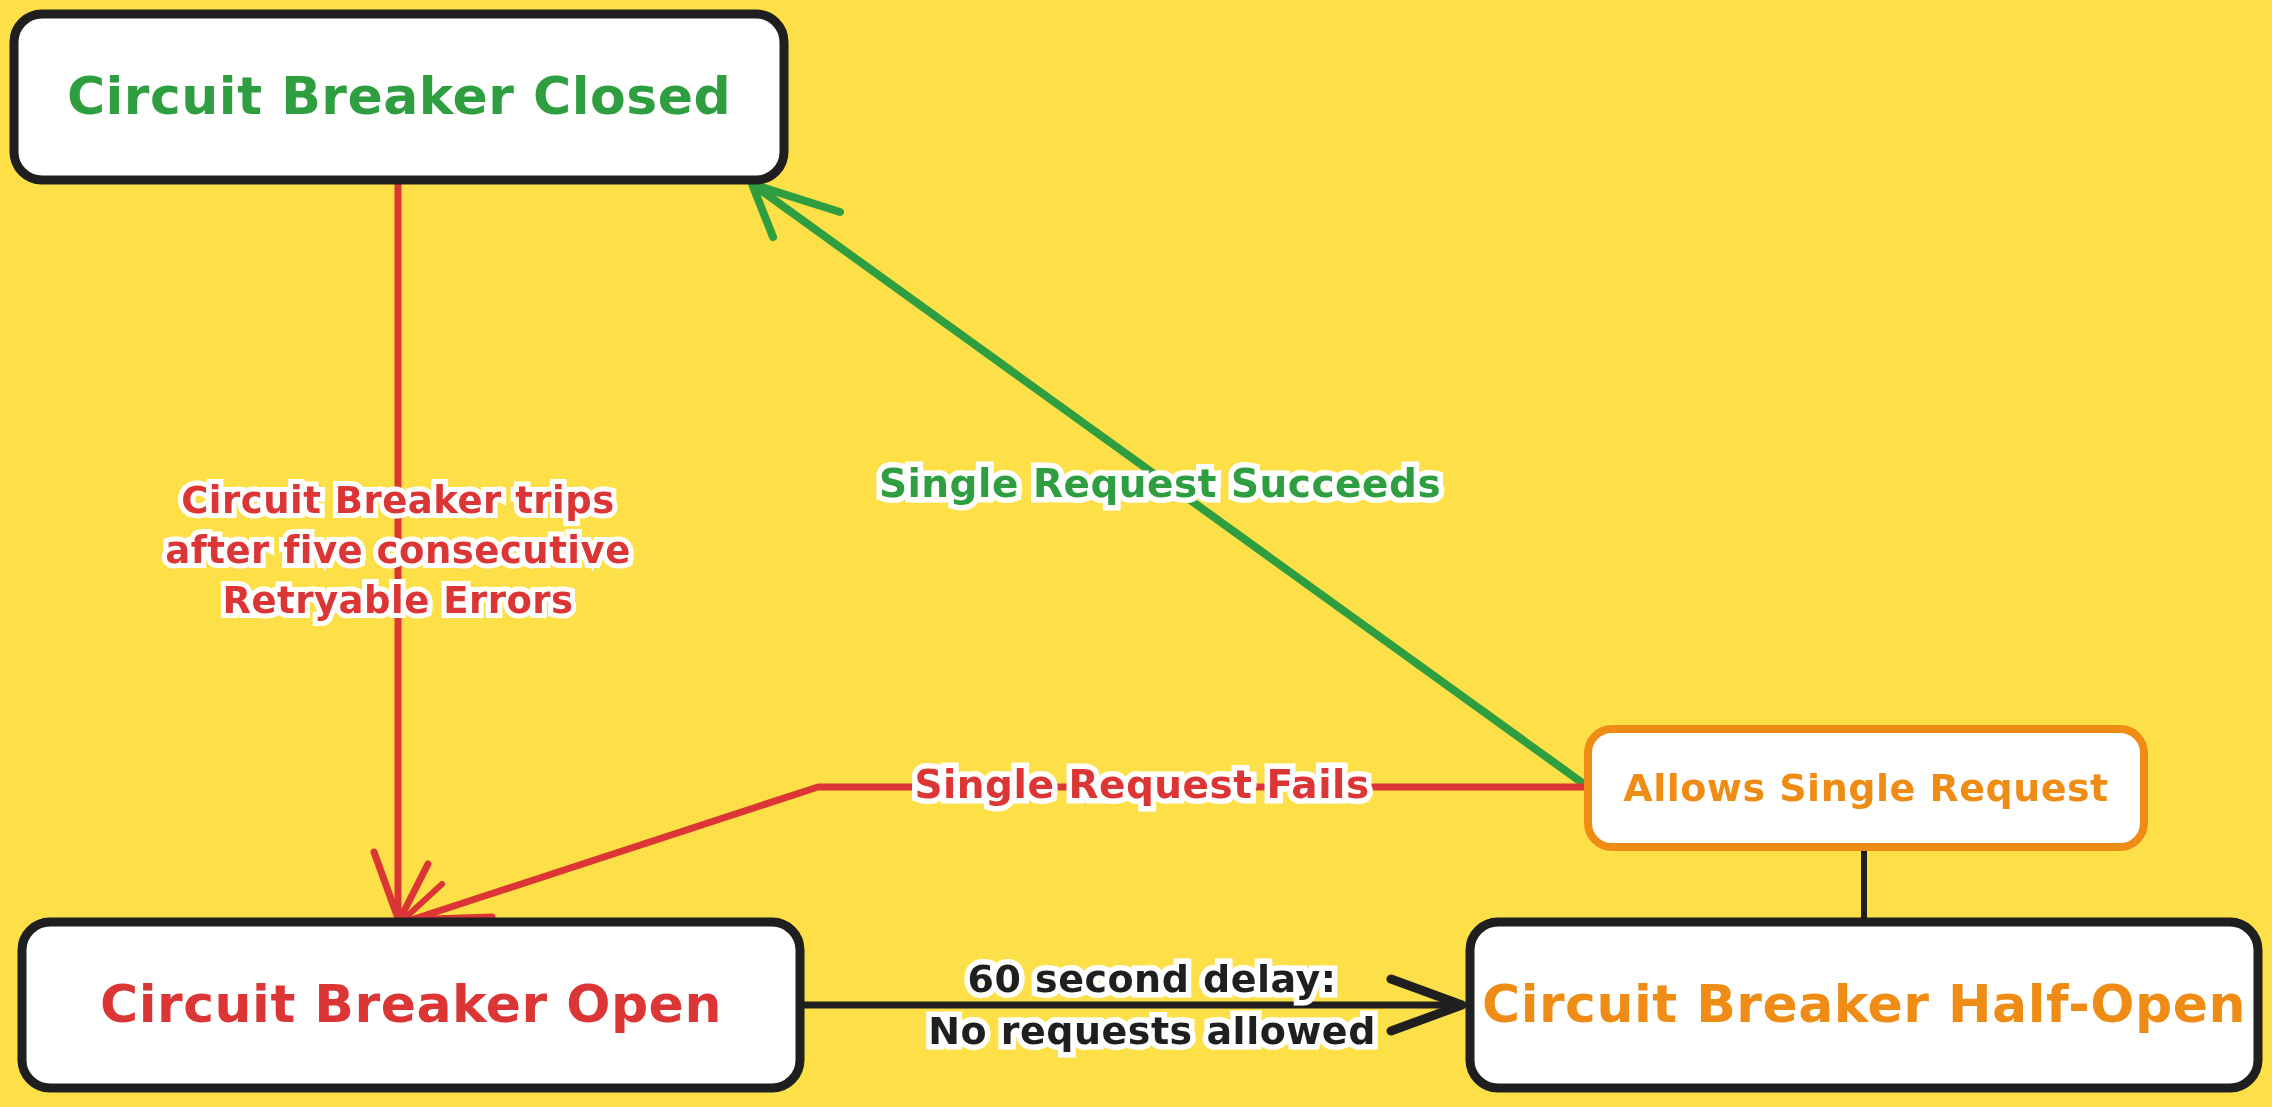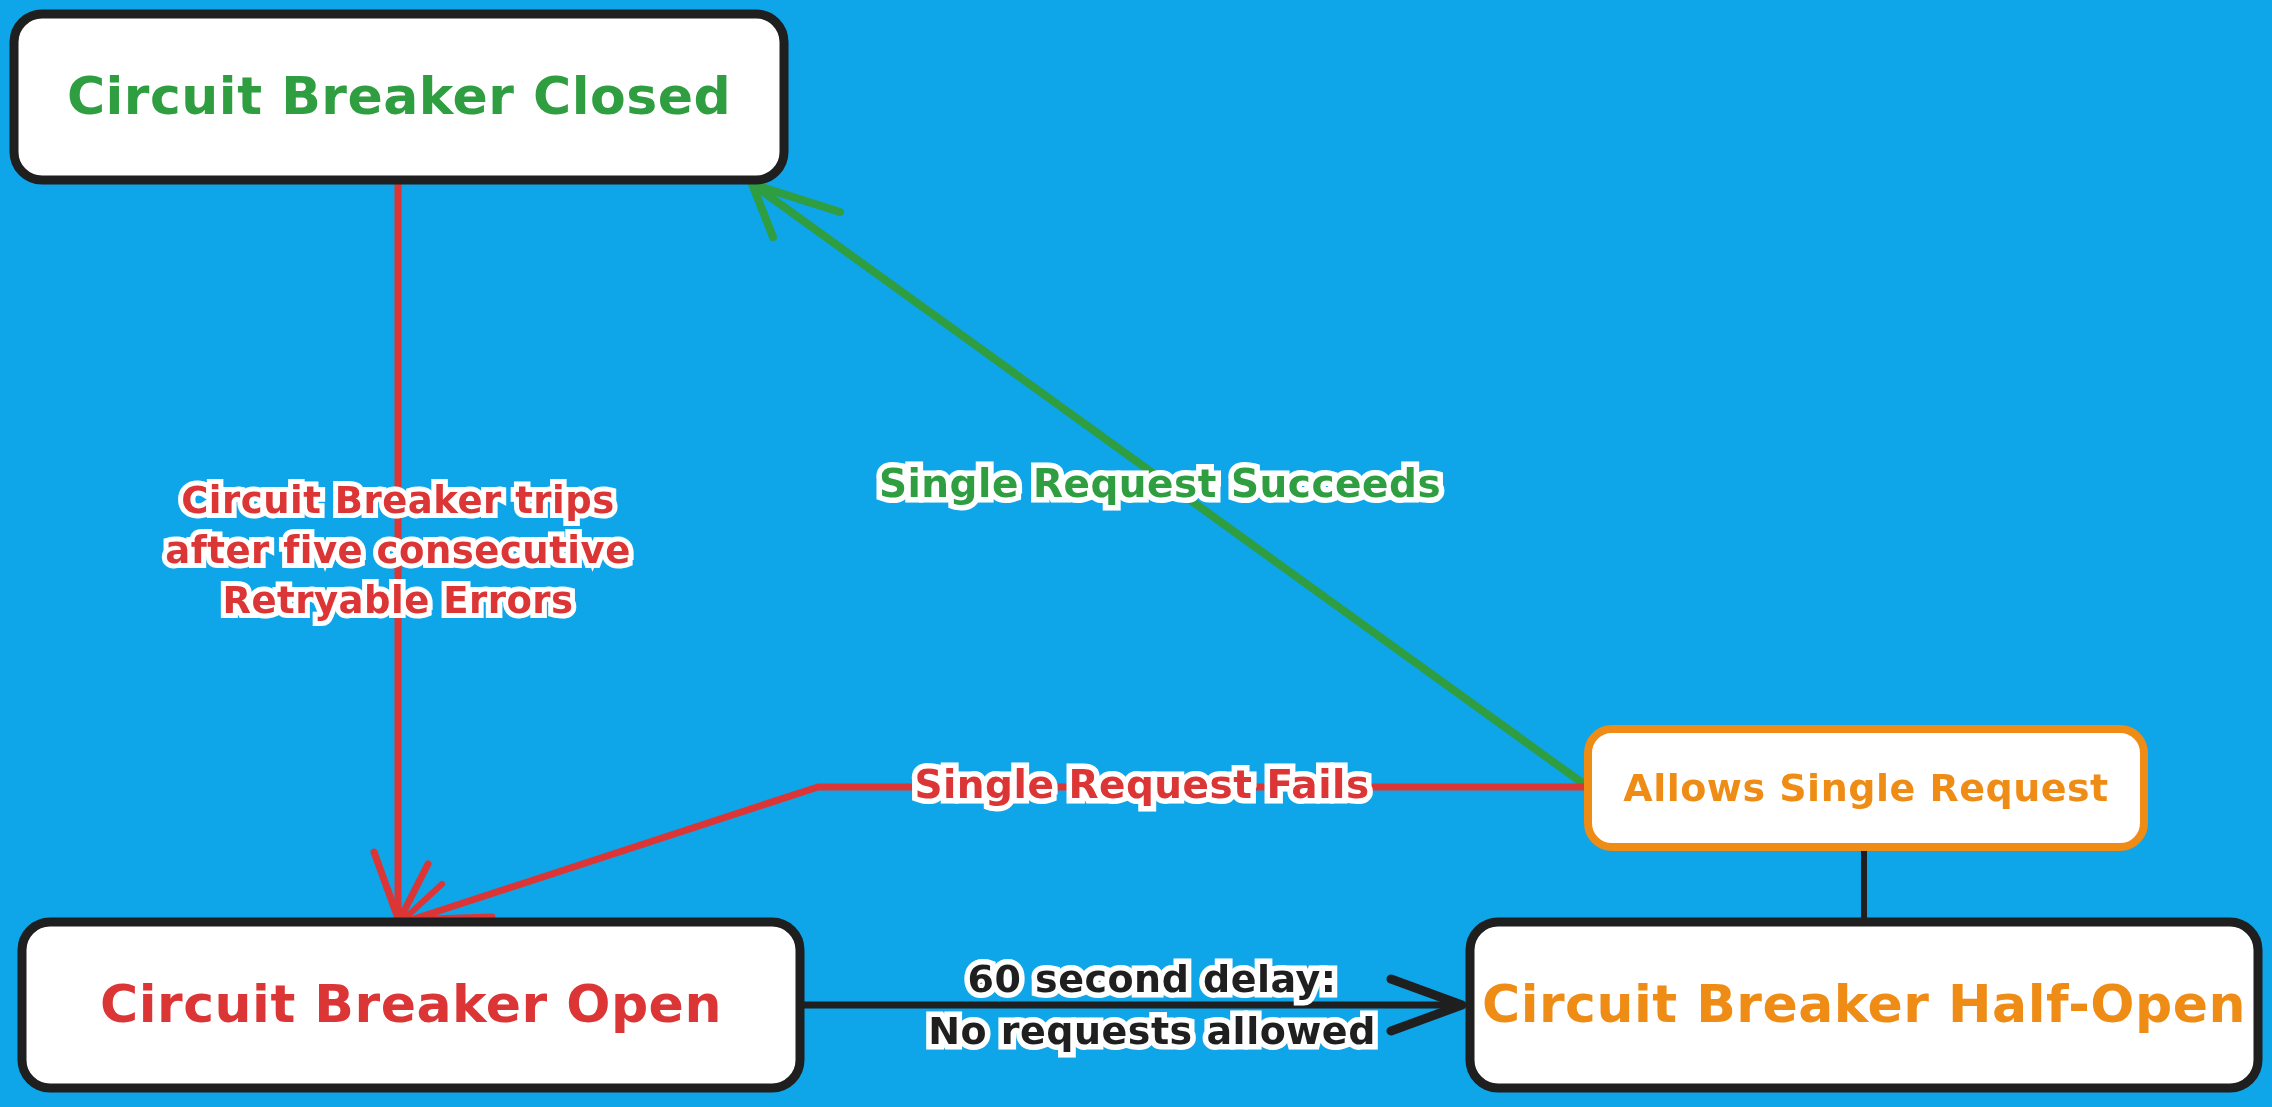--- a/index.html
+++ b/index.html
@@ -7,21 +7,21 @@
     padding: 0;
     background: #ffffff;
   }
   body {
     font-family: "DejaVu Sans", sans-serif;
   }
   #diagram-root {
     position: relative;
     width: 2272px;
     height: 1107px;
-    background: #0ea5e9;
+    background: #fde047;
     overflow: hidden;
   }
   #diagram-svg {
     position: absolute;
     top: 0;
     left: 0;
     width: 2272px;
     height: 1107px;
   }
   .node-label, .edge-label {

